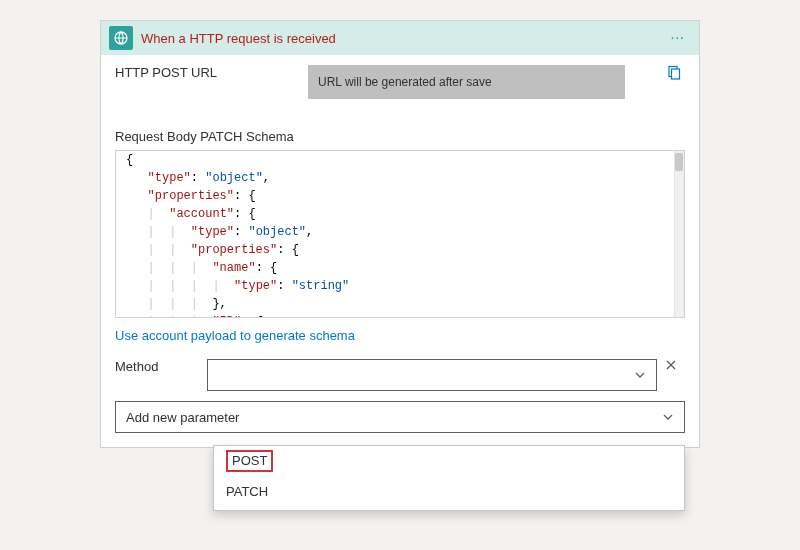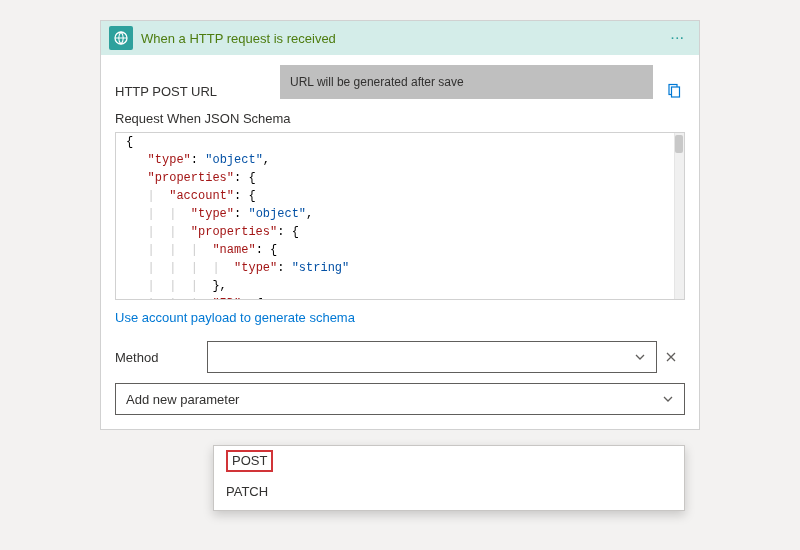--- a/index.html
+++ b/index.html
@@ -26,24 +26,24 @@
     padding: 0 8px;
   }
   .header-icon {
     width: 24px; height: 24px;
     background: #2ea19d;
     border-radius: 2px;
     display: flex; align-items: center; justify-content: center;
     margin-right: 8px;
     color: #fff;
   }
-  .header-title { flex: 1; font-size: 13px; color: #4d7c0f; }
+  .header-title { flex: 1; font-size: 13px; color: #b91c1c; }
   .header-menu { color: #2ea19d; padding: 0 6px; cursor: pointer; letter-spacing: 1px; font-weight: bold; font-size: 11px; }
   .card-body { padding: 10px 14px 14px 14px; position: relative; }
-  .row { display: flex; align-items: flex-end; margin-bottom: 12px; }
+  .row { display: flex; align-items: flex-start; margin-bottom: 30px; gap: 28px; }
   .label { width: 165px; font-size: 13px; color: #323130; }
   .url-box {
     flex: 1;
     background: #bfbfbf;
     padding: 10px 10px;
     font-size: 12px;
     color: #323130;
   }
   .copy-btn { width: 22px; margin-left: 10px; color: #0078d4; cursor: pointer; display:flex; align-items:center; justify-content:center; }
   .section-label { font-size: 13px; margin-bottom: 6px; }
@@ -60,21 +60,21 @@
     background: #fff;
   }
   .schema-box .bar { position:absolute; right:0; top:0; width:10px; height:100%; background:#f0f0f0; border-left:1px solid #e5e5e5;}
   .schema-box .thumb { position:absolute; right:1px; top:2px; width:8px; height:18px; background:#c8c8c8; border-radius:2px;}
   .tok-brace { color: #000; }
   .tok-key { color: #a31515; }
   .tok-str { color: #0451a5; }
   .tok-pun { color: #000; }
   .guide { color: #ccc; }
   .link { color: #0078d4; font-size: 13px; margin: 10px 0 16px 0; display: inline-block; cursor: pointer; }
-  .method-row { display:flex; align-items:center; gap:8px; }
+  .method-row { display:flex; align-items:flex-start; gap:8px; }
   .method-label { width: 84px; font-size: 13px; }
   .dropdown-trigger {
     flex:1; height:32px; border:1px solid #605e5c;
     display:flex; align-items:center; justify-content:flex-end;
     padding: 0 10px; cursor:pointer; background:#fff;
   }
   .clear-btn { width:20px; text-align:center; cursor:pointer; font-size:15px; color:#605e5c; }
   .addparam-row { margin-top: 10px; display:flex; }
   .addparam {
     flex:1; height:32px; border:1px solid #605e5c;
@@ -117,21 +117,21 @@
       <div class="label">HTTP POST URL</div>
       <div class="url-box">URL will be generated after save</div>
       <div class="copy-btn">
         <svg width="16" height="16" viewBox="0 0 16 16">
             <rect x="3" y="1.5" width="8" height="10" fill="none" stroke="#0078d4" stroke-width="1.2"></rect>
             <rect x="5.5" y="4" width="8" height="10" fill="#fff" stroke="#0078d4" stroke-width="1.2"></rect>
           </svg>
       </div>
     </div>
 
-    <div class="section-label">Request When JSON Schema</div>
+    <div class="section-label">Request Body PATCH Schema</div>
     <div class="schema-box"><span class="tok-brace">{</span>
 <span class="guide">   </span><span class="tok-key">"type"</span><span class="tok-pun">: </span><span class="tok-str">"object"</span><span class="tok-pun">,</span>
 <span class="guide">   </span><span class="tok-key">"properties"</span><span class="tok-pun">: {</span>
 <span class="guide">   |  </span><span class="tok-key">"account"</span><span class="tok-pun">: {</span>
 <span class="guide">   |  |  </span><span class="tok-key">"type"</span><span class="tok-pun">: </span><span class="tok-str">"object"</span><span class="tok-pun">,</span>
 <span class="guide">   |  |  </span><span class="tok-key">"properties"</span><span class="tok-pun">: {</span>
 <span class="guide">   |  |  |  </span><span class="tok-key">"name"</span><span class="tok-pun">: {</span>
 <span class="guide">   |  |  |  |  </span><span class="tok-key">"type"</span><span class="tok-pun">: </span><span class="tok-str">"string"</span>
 <span class="guide">   |  |  |  </span><span class="tok-pun">},</span>
 <span class="guide">   |  |  |  </span><span class="tok-key">"ID"</span><span class="tok-pun">: {</span><div class="bar"><div class="thumb"></div></div></div>

